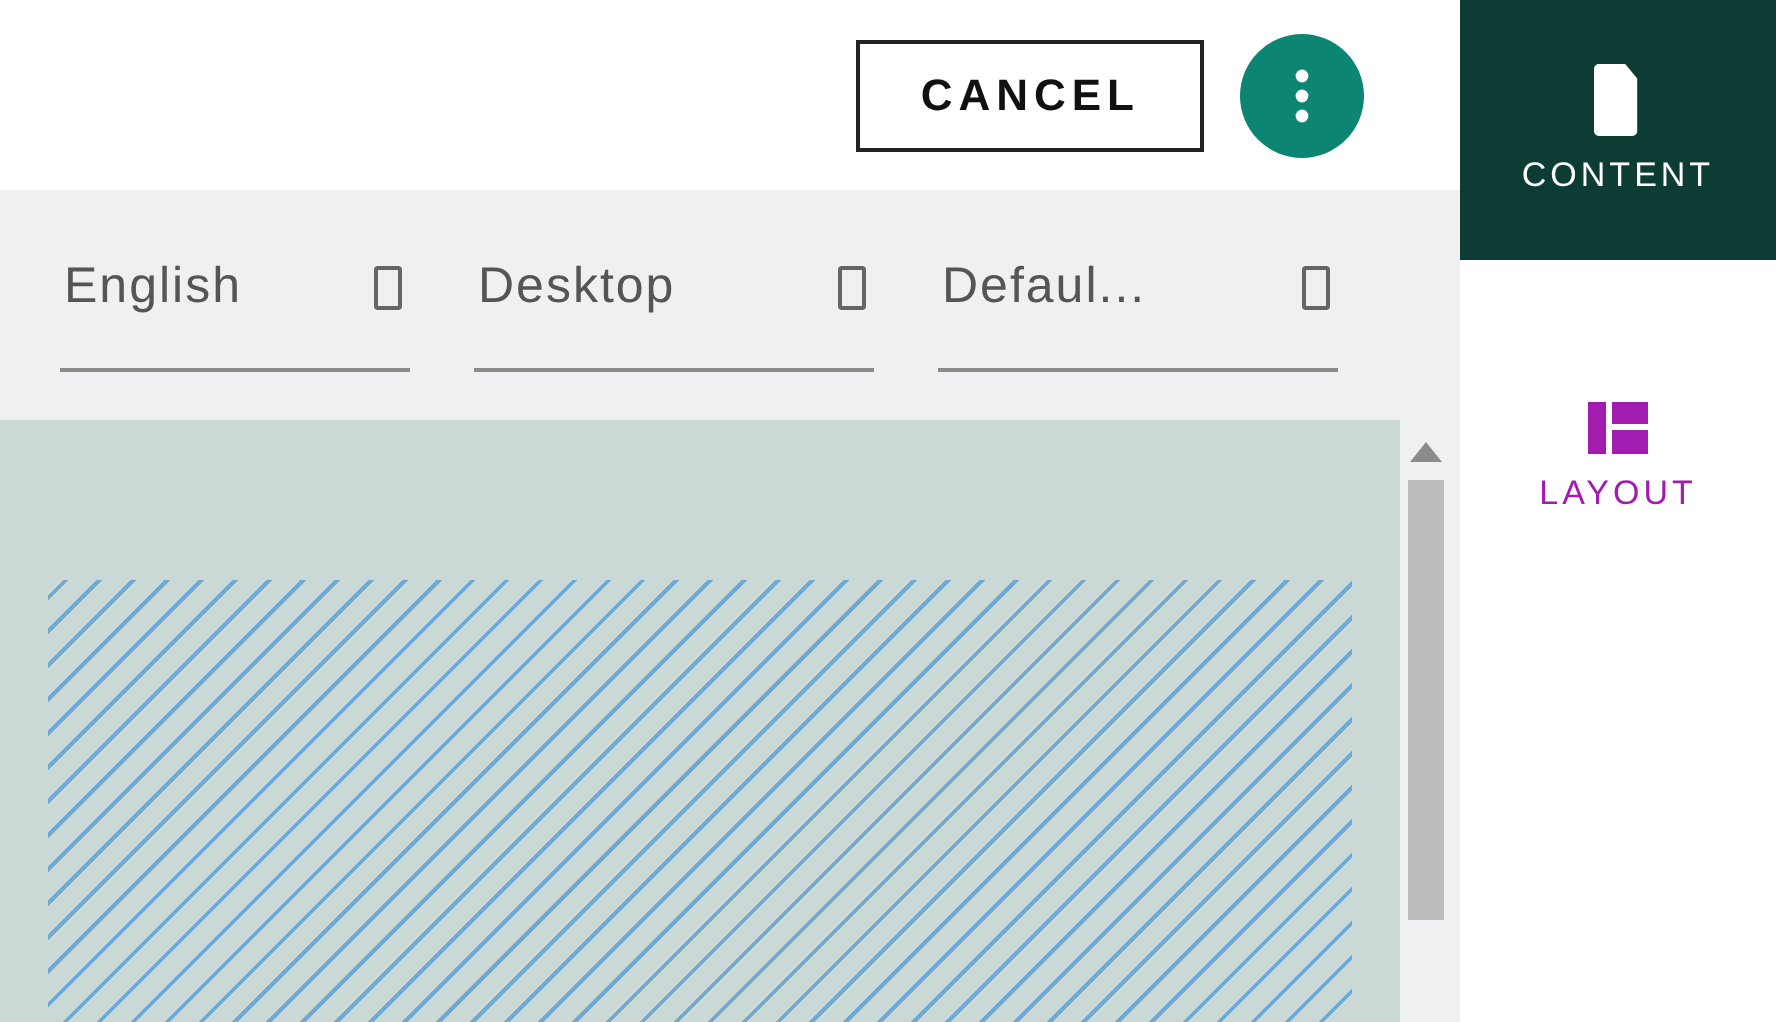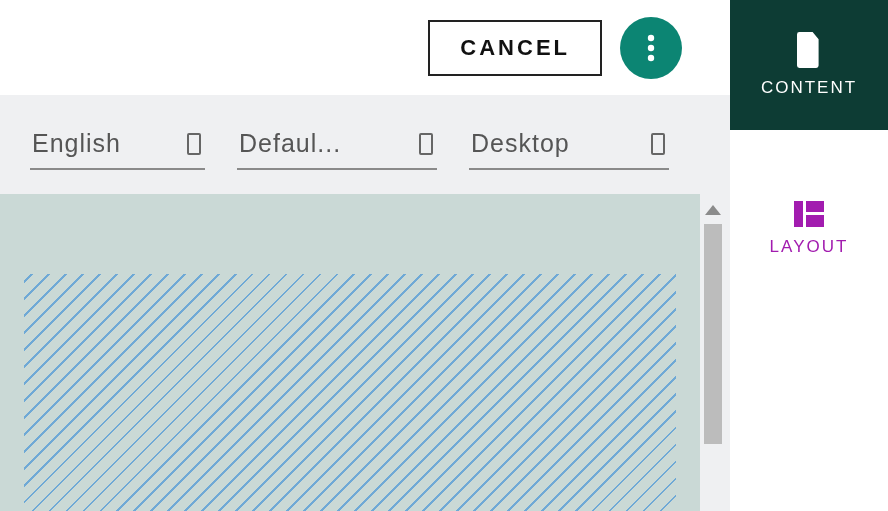--- a/index.html
+++ b/index.html
@@ -6,21 +6,21 @@
   html, body { width: 888px; height: 511px; overflow: hidden; font-family: "Segoe UI", Arial, sans-serif; }
   body { display: flex; flex-direction: row; }
 
   .main { flex: 1; display: flex; flex-direction: column; height: 100%; }
   .topbar { height: 95px; background: #fff; display: flex; align-items: center; justify-content: flex-end; padding-right: 48px; gap: 18px; }
   .btn-cancel { border: 2px solid #222; background: #fff; font-size: 22px; font-weight: 600; letter-spacing: 3px; padding: 13px 30px; cursor: pointer; color: #111; }
   .btn-more { width: 62px; height: 62px; border-radius: 50%; background: #0c8573; display: flex; align-items: center; justify-content: center; cursor: pointer; }
   .btn-more svg { fill: #fff; }
 
   .filters { background: #eff0f2; padding: 28px 30px 24px 30px; display: flex; gap: 32px; }
-  .filter { display: flex; align-items: center; justify-content: space-between; border-bottom: 2px solid #8a8a8a; padding: 6px 4px 10px 2px; cursor: pointer; }
+  .filter { display: flex; align-items: center; justify-content: space-between; border-bottom: 2px solid #8a8a8a; padding: 6px 4px 26px 2px; cursor: pointer; }
   .filter.lang { width: 175px; }
   .filter.dev { width: 200px; }
   .filter.def { width: 200px; }
   .filter-label { font-size: 25px; letter-spacing: 1px; color: #555; white-space: nowrap; overflow: hidden; text-overflow: ellipsis; }
   .filter-icon { width: 14px; height: 22px; border: 2px solid #666; border-radius: 2px; flex-shrink: 0; margin-left: 8px; }
 
   .canvas-wrap { flex: 1; background: #eff0f2; padding: 0 0 0 0; position: relative; }
   .canvas { position: absolute; left: 0; top: 0; right: 30px; bottom: 0; background: #cad9d6; }
   .dropzone { position: absolute; left: 24px; right: 24px; top: 80px; bottom: 0; background: repeating-linear-gradient(-45deg, #cad9d6 0px, #cad9d6 10px, #6fa9d6 10px, #6fa9d6 12px); }
   .scrollbar { position: absolute; right: 6px; top: 0; width: 22px; bottom: 0; background: #eff0f2; }
@@ -47,26 +47,26 @@
           <circle cx="4" cy="25" r="3.2"></circle>
         </svg>
     </div>
   </div>
 
   <div class="filters">
     <div class="filter lang">
       <span class="filter-label">English</span>
       <span class="filter-icon"></span>
     </div>
+    <div class="filter dev">
+      <span class="filter-label">Desktop</span>
+      <span class="filter-icon"></span>
+    </div>
     <div class="filter def">
       <span class="filter-label">Defaul...</span>
-      <span class="filter-icon"></span>
-    </div>
-    <div class="filter dev">
-      <span class="filter-label">Desktop</span>
       <span class="filter-icon"></span>
     </div>
   </div>
 
   <div class="canvas-wrap">
     <div class="canvas">
       <div class="dropzone"></div>
     </div>
     <div class="scrollbar">
       <div class="scroll-up">

